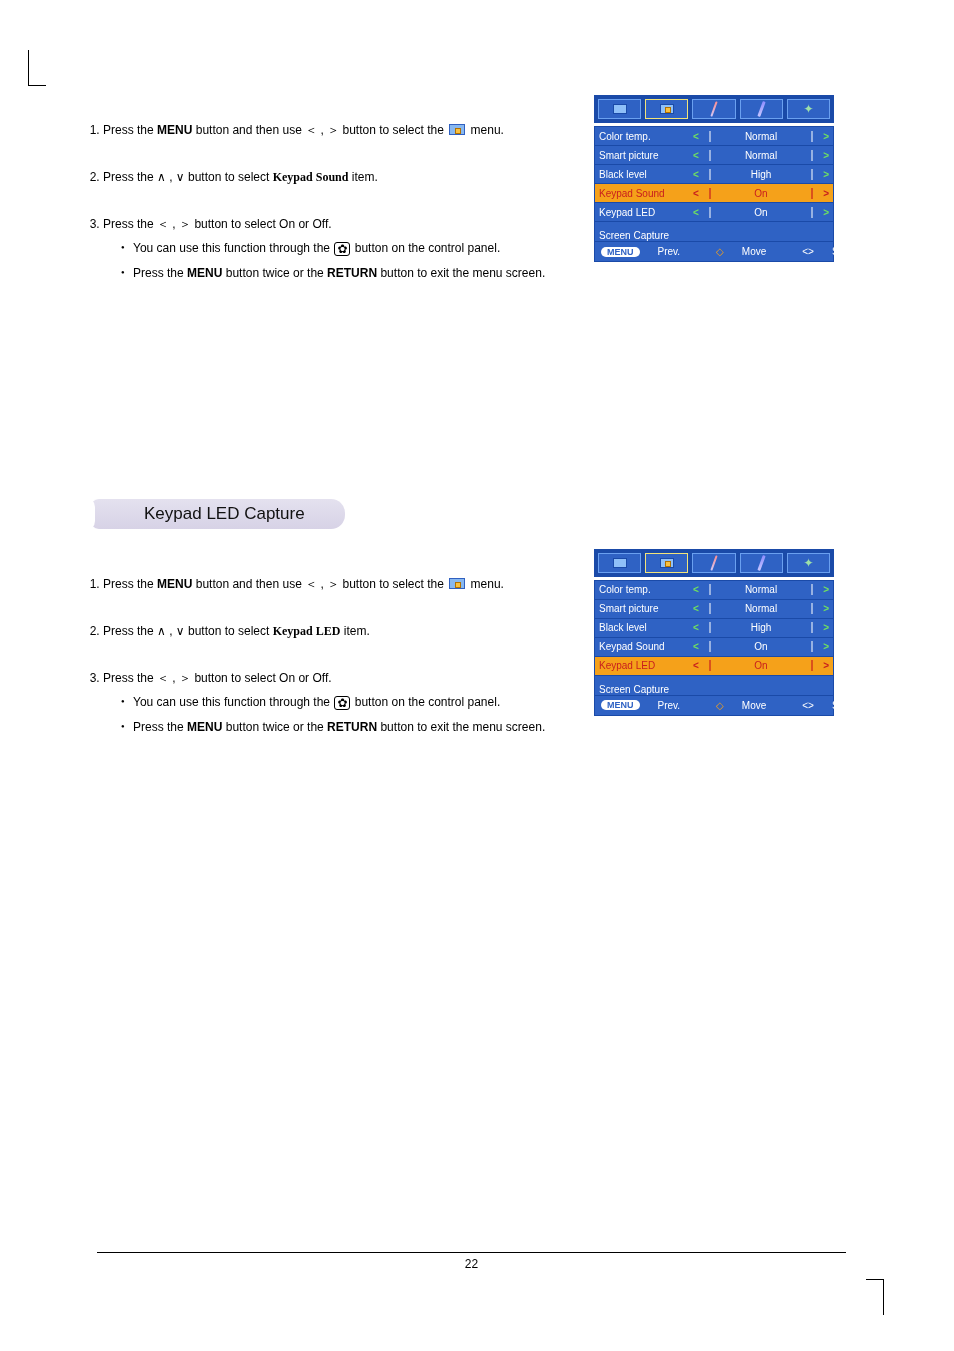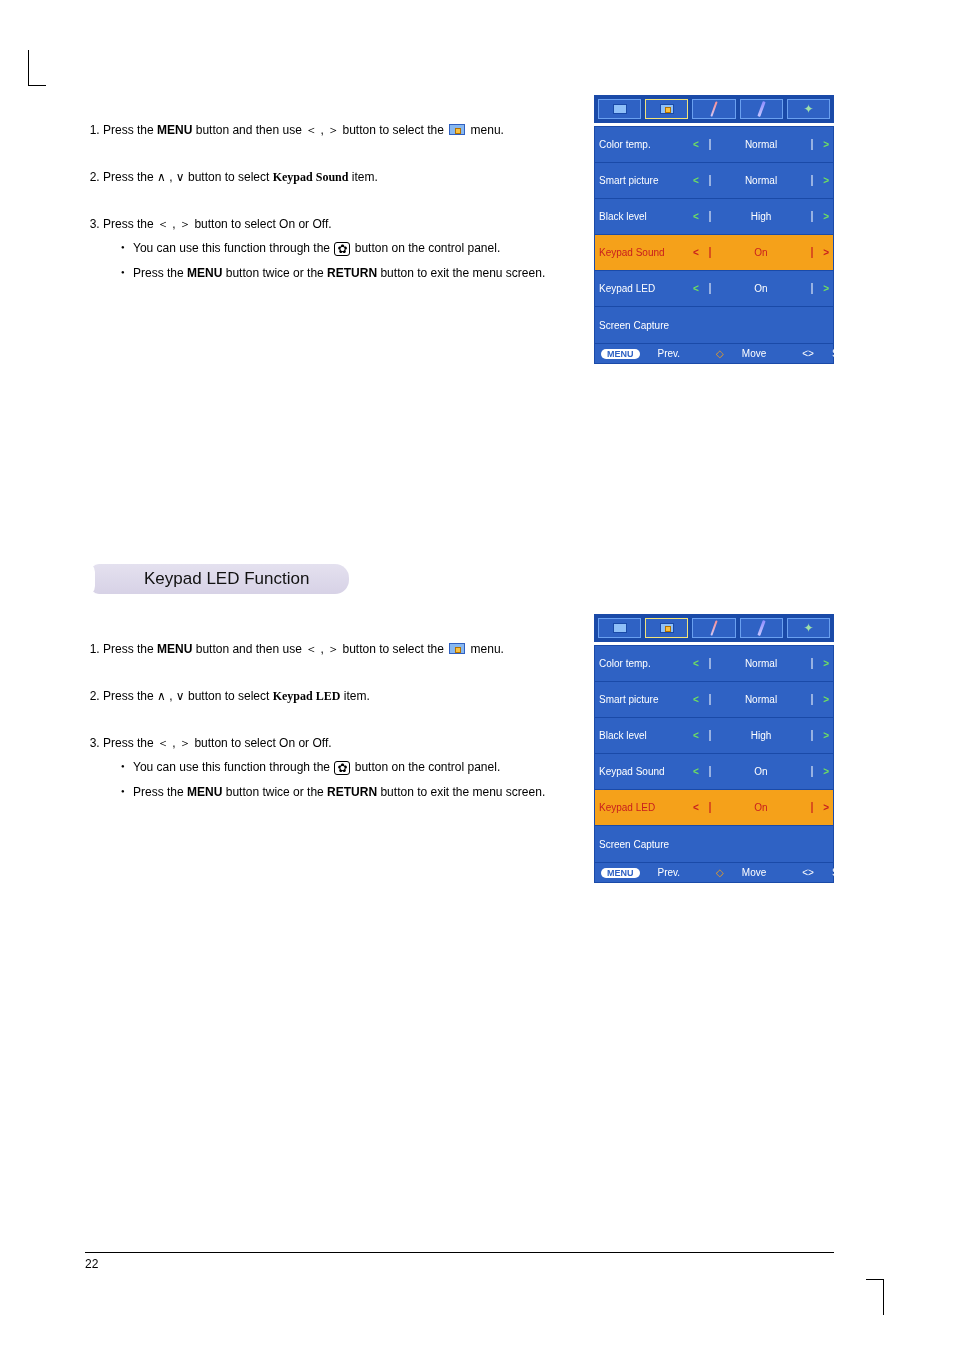--- a/index.html
+++ b/index.html
@@ -92,23 +92,23 @@
     position: relative;
   }
   .osd-tab.sel { border-color: #f2e47a; }
   .osd-tab .ico { width: 14px; height: 10px; background: #8fc0f8; border: 1px solid #1a4aa8; position: relative; }
   .osd-tab .ico.sq::after { content:""; position:absolute; left:4px; top:2px; width:4px; height:4px; background:#f8c040; border:1px solid #b07000; }
   .osd-tab .slash { width:2px; height:16px; background:linear-gradient(135deg,#f88 0,#ccf 100%); transform: rotate(20deg); border-radius:1px; }
   .osd-tab .slash2 { width:3px; height:16px; background:linear-gradient(135deg,#88f 0,#ccf 100%); transform: rotate(20deg); border-radius:1px; }
   .osd-tab .star { color:#9de0a8; font-size:12px; }
   .osd-rows { border: 1px solid #1a4aa8; }
   .osd-row {
-    display: flex; align-items: center; height: 36px;
+    display: flex; align-items: center; height: 19px;
     background: #2f62c4; border-bottom: 1px solid #1a4aa8;
-    padding: 12px 4px; gap: 6px;
+    padding: 0 4px; gap: 6px;
   }
   .osd-row:last-of-type { border-bottom: none; align-items: flex-end; }
   .osd-row.hl { background: #f5a11a; color: #c81e1e; }
   .osd-row.hl .arrow, .osd-row.hl .val { color: #c81e1e; border-color: #c81e1e; }
   .osd-label { flex: 0 0 88px; white-space: nowrap; }
   .arrow { color: #6fe060; font-weight: bold; }
   .osd-row.hl .arrow { color: #c81e1e; }
   .valbox {
     flex: 1; display: flex; align-items: flex-end;
   }
@@ -120,25 +120,26 @@
   .osd-row.hl .valbar { border-color: rgba(200,30,30,.6); color:#c81e1e; }
   .osd-footer {
     background: #2f62c4; padding: 4px 6px; display: flex; gap: 18px;
     align-items: center; border: 1px solid #1a4aa8; border-top: none;
     font-size: 10px;
   }
   .pill { background: #fff; color: #2f62c4; border-radius: 8px; padding: 0 6px; font-weight: bold; font-size: 9px; }
   .footer-spacer { flex: 1; }
   .page-num {
     position: absolute;
-    left: 0; bottom: -40px;
+    left: 12px; bottom: -40px;
     font-size: 12px;
     border-top: 1px solid #000;
     width: 100%;
     padding-top: 4px;
+    text-align: center;
   }
   b.ser { font-family: "Times New Roman", serif; font-weight: bold; }
 </style>
 </head>
 <body>
 
 <div class="crop tl"></div>
 <div class="crop br"></div>
 
 <div class="page">
@@ -223,21 +224,21 @@
               <span>Prev.</span>
               <span class="footer-spacer"></span>
               <span style="color:#f5a11a">◇</span>
               <span>Move</span>
               <span class="footer-spacer"></span>
               <span>&lt;&gt;</span> 
               <span>Select</span>
             </div>
           </div>
         </div></div>
-      <div><div class="section-heading">Keypad LED Function</div><div class="body-row">
+      <div><div class="section-heading">Keypad LED Capture</div><div class="body-row">
           <div class="instructions">
             <ol>
               <li>Press the <b>MENU</b> button and then use <span class="sym">＜</span> , <span class="sym">＞</span> button to select the <span class="menu-icon-inline"></span> menu.</li>
               <li>Press the <span class="sym">∧</span> , <span class="sym">∨</span> button to select <b class="ser">Keypad LED</b> item.</li>
               <li>Press the <span class="sym">＜</span> , <span class="sym">＞</span> button to select On or Off.<ul class="sub">
                   <li>You can use this function through the <span class="heart-icon-inline">✿</span> button on the control panel.</li>
                   <li>Press the <b>MENU</b> button twice or the <b>RETURN</b> button to exit the menu screen.</li>
                 </ul></li>
             </ol>
           </div>

